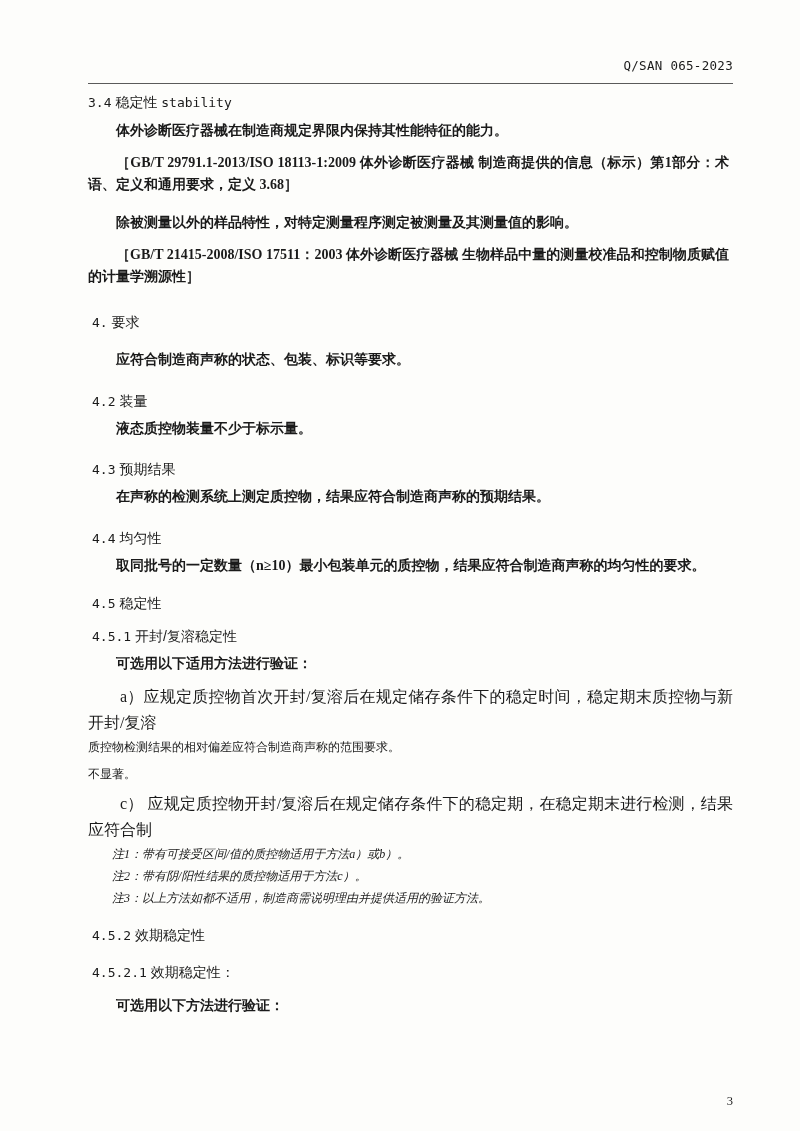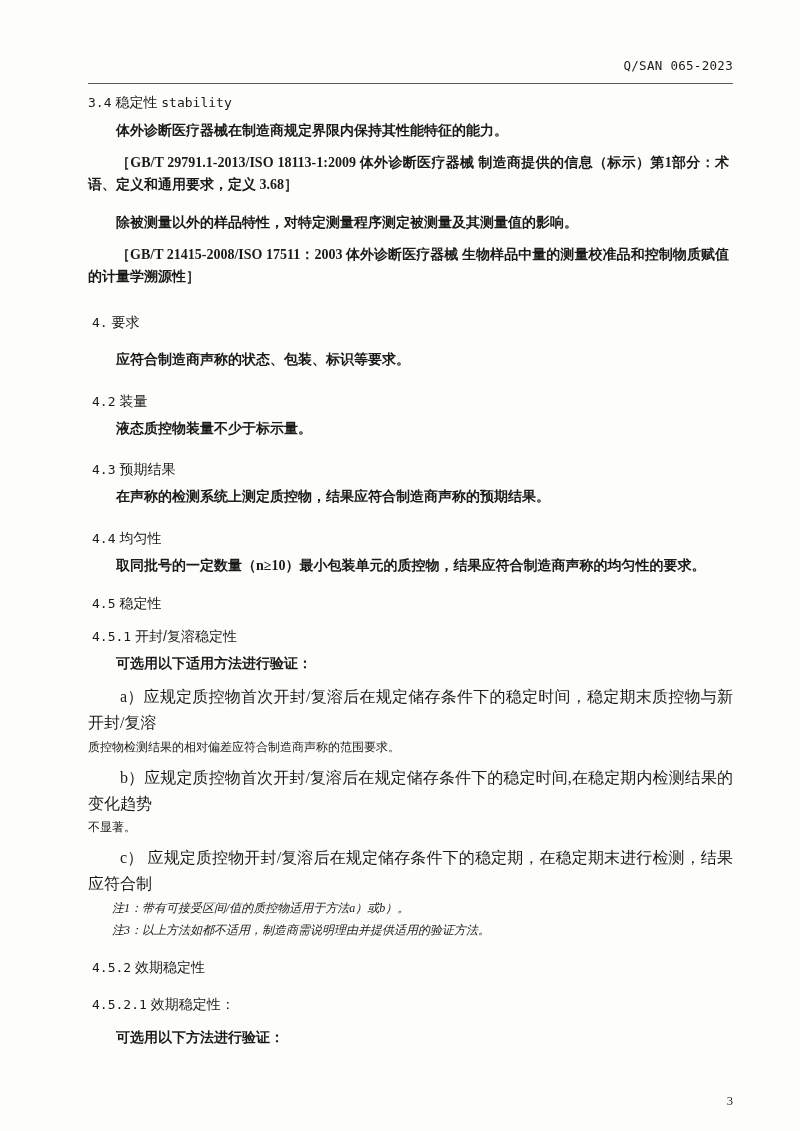--- a/index.html
+++ b/index.html
@@ -184,26 +184,26 @@
 
     <div class="h-sec">
       <span class="num">4.5.1</span>
       <span>开封/复溶稳定性</span>
     </div>
     <p class="body">可选用以下适用方法进行验证：</p>
 
     <p class="hang">a）应规定质控物首次开封/复溶后在规定储存条件下的稳定时间，稳定期末质控物与新开封/复溶</p>
     <p class="cont">质控物检测结果的相对偏差应符合制造商声称的范围要求。</p>
 
-    <p class="hang">b）应规定质控物首次开封/复溶后在规定储存条件下的稳定时间,在稳定期内检测结果的变化趋势</p>
     <p class="cont">不显著。</p>
 
     <p class="hang">c） 应规定质控物开封/复溶后在规定储存条件下的稳定期，在稳定期末进行检测，结果应符合制</p>
 
     <p class="note">注1：带有可接受区间/值的质控物适用于方法a）或b）。</p>
+    <p class="note">注2：带有阴/阳性结果的质控物适用于方法c）。</p>
     <p class="note">注3：以上方法如都不适用，制造商需说明理由并提供适用的验证方法。</p>
 
     <div class="sp-14"></div>
 
     <div class="h-sec">
       <span class="num">4.5.2</span>
       <span>效期稳定性</span>
     </div>
 
     <div class="sp-10"></div>

